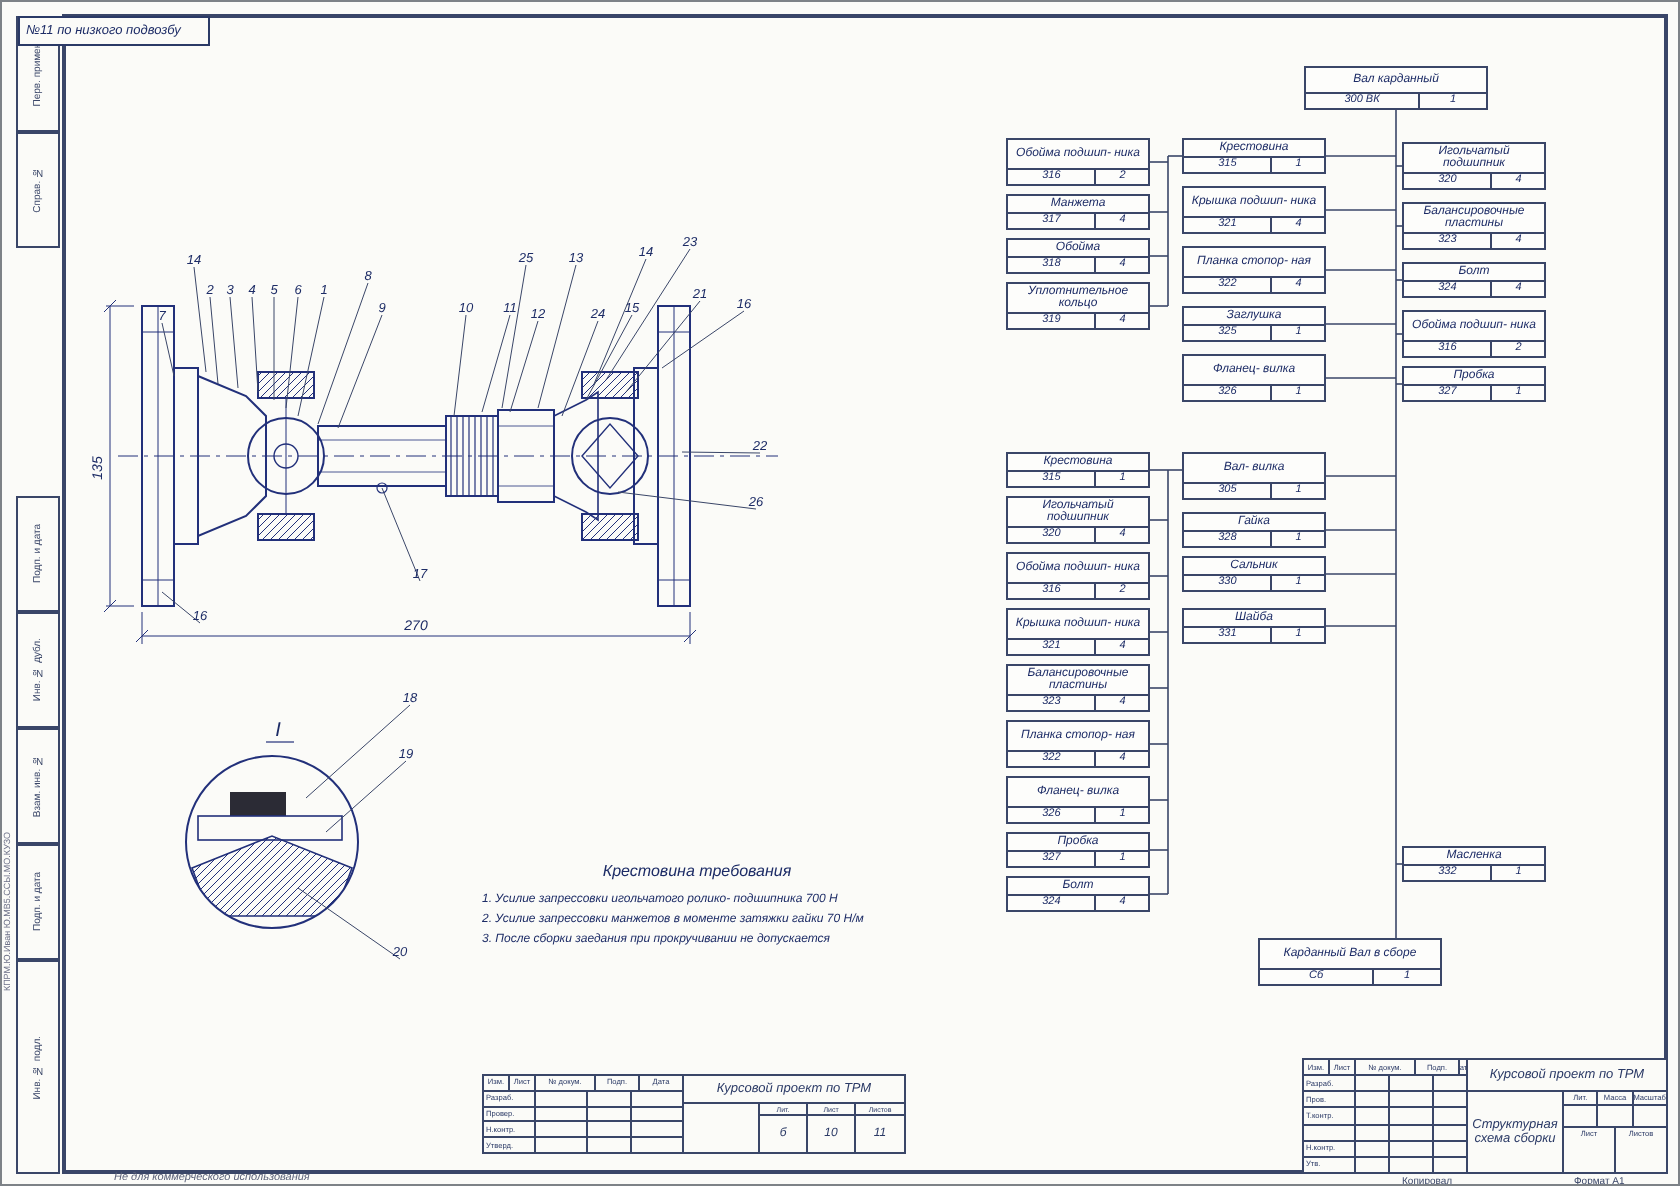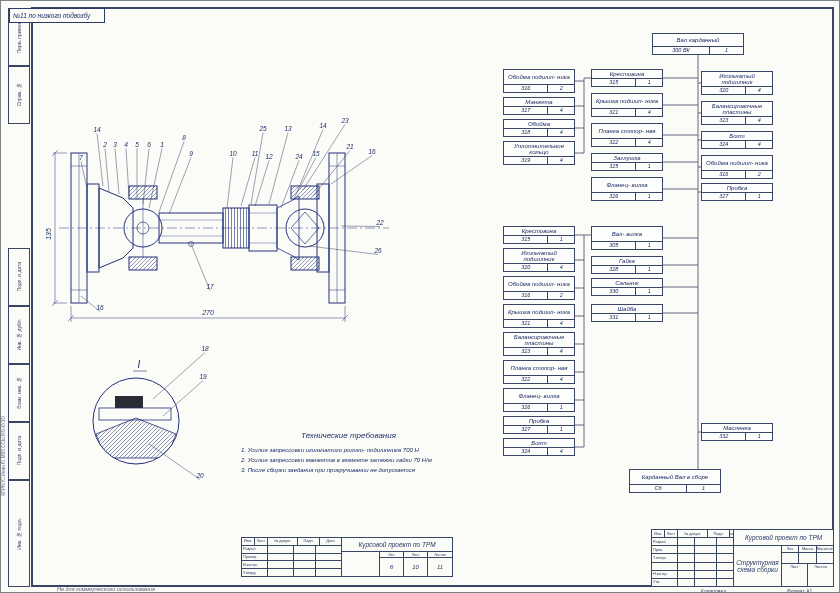--- a/index.html
+++ b/index.html
@@ -243,21 +243,21 @@
         <line x1="164" y1="256.5" x2="112" y2="303"></line>
         <text x="164" y="255" class="callout-text">18</text>
         <line x1="162" y1="284.5" x2="122" y2="320"></line>
         <text x="162" y="283" class="callout-text">19</text>
         <line x1="159" y1="383.5" x2="108" y2="348"></line>
         <text x="159" y="382" class="callout-text">20</text>
       </g>
   </svg>
 
   <div class="tech-req">
-    <h3>Технические требования</h3>
+    <h3>Крестовина требования</h3>
     <div id="tech-req-list">
         <div class="tr-item">1. Усилие запрессовки игольчатого ролико- подшипника 700 Н</div>
         <div class="tr-item">2. Усилие запрессовки манжетов в моменте затяжки гайки 70 Н/м</div>
         <div class="tr-item">3. После сборки заедания при прокручивании не допускается</div>
       </div>
   </div>
 
   <div id="scheme">
     <svg id="scheme-lines" width="340" height="500" viewBox="0 0 340 500">
         <line x1="247" y1="44" x2="247" y2="458"></line>

